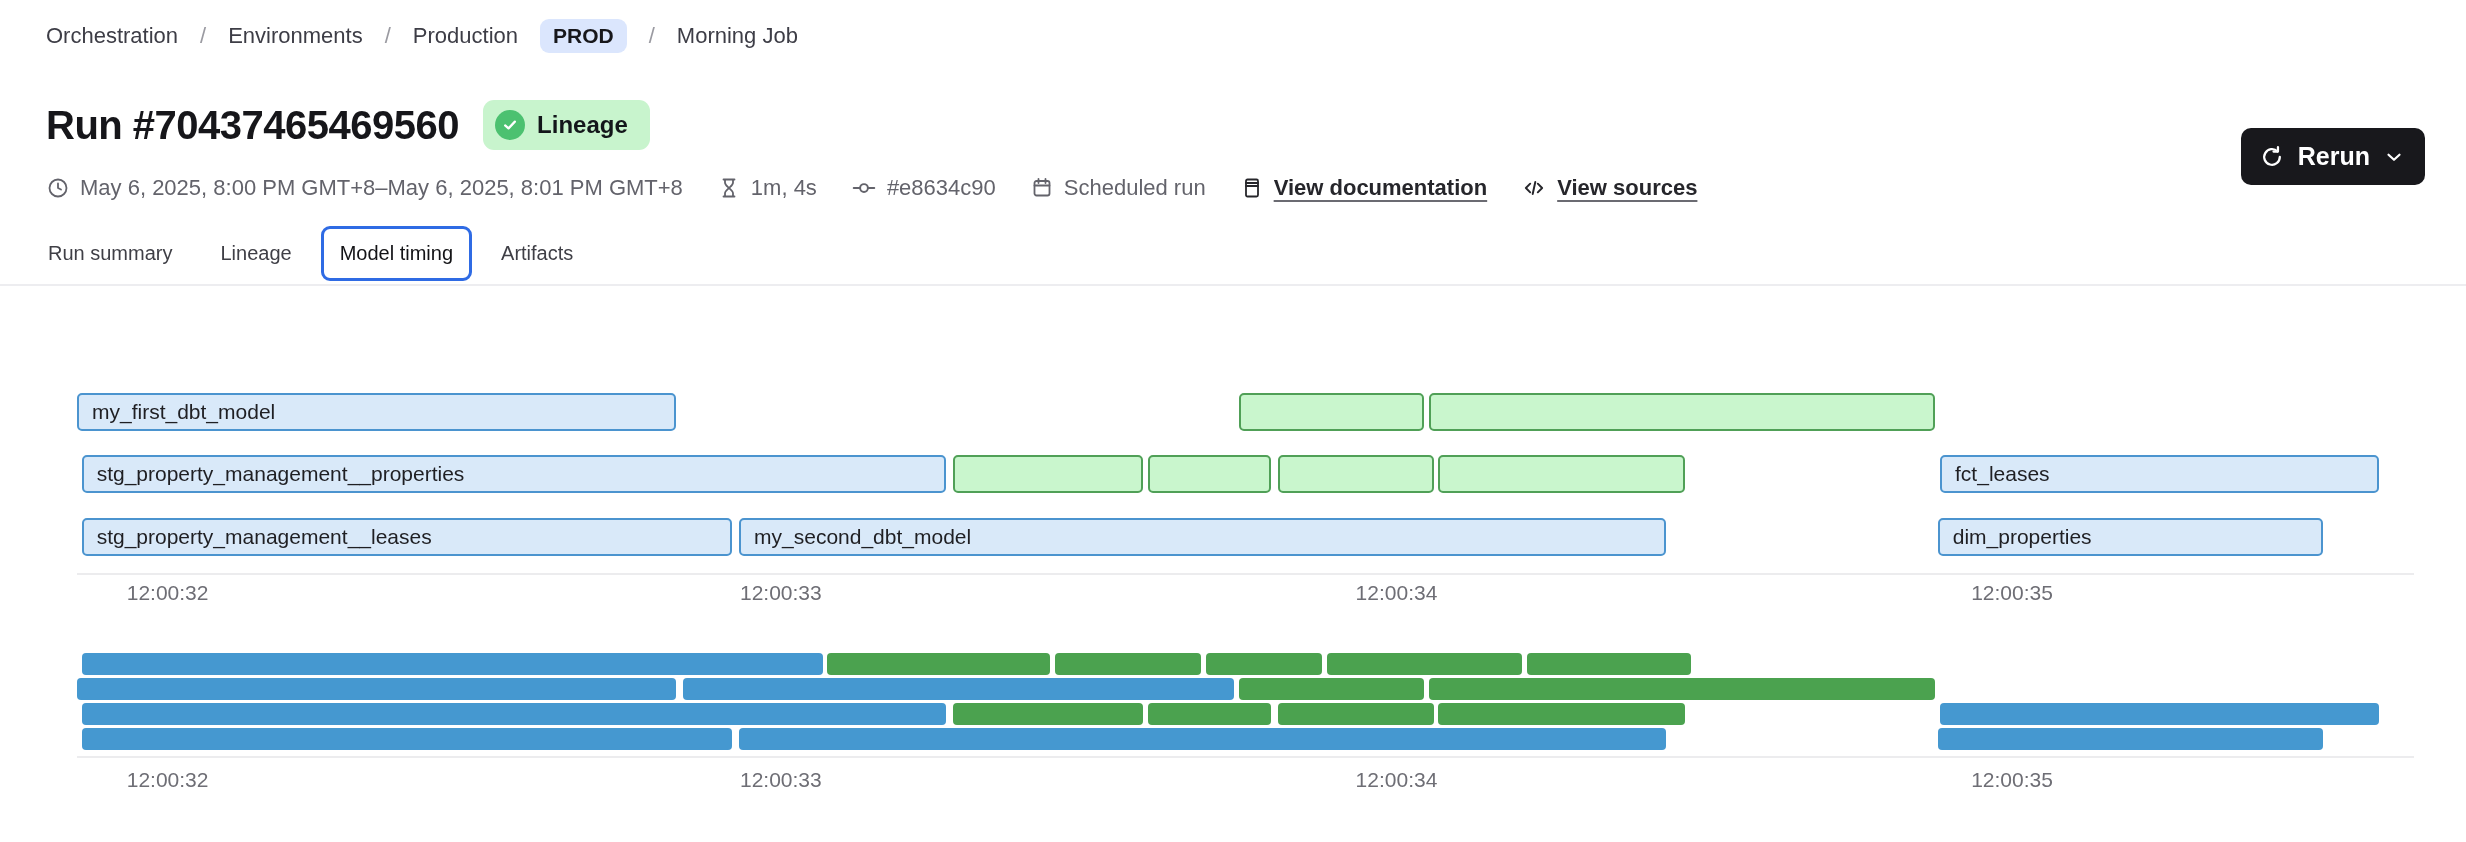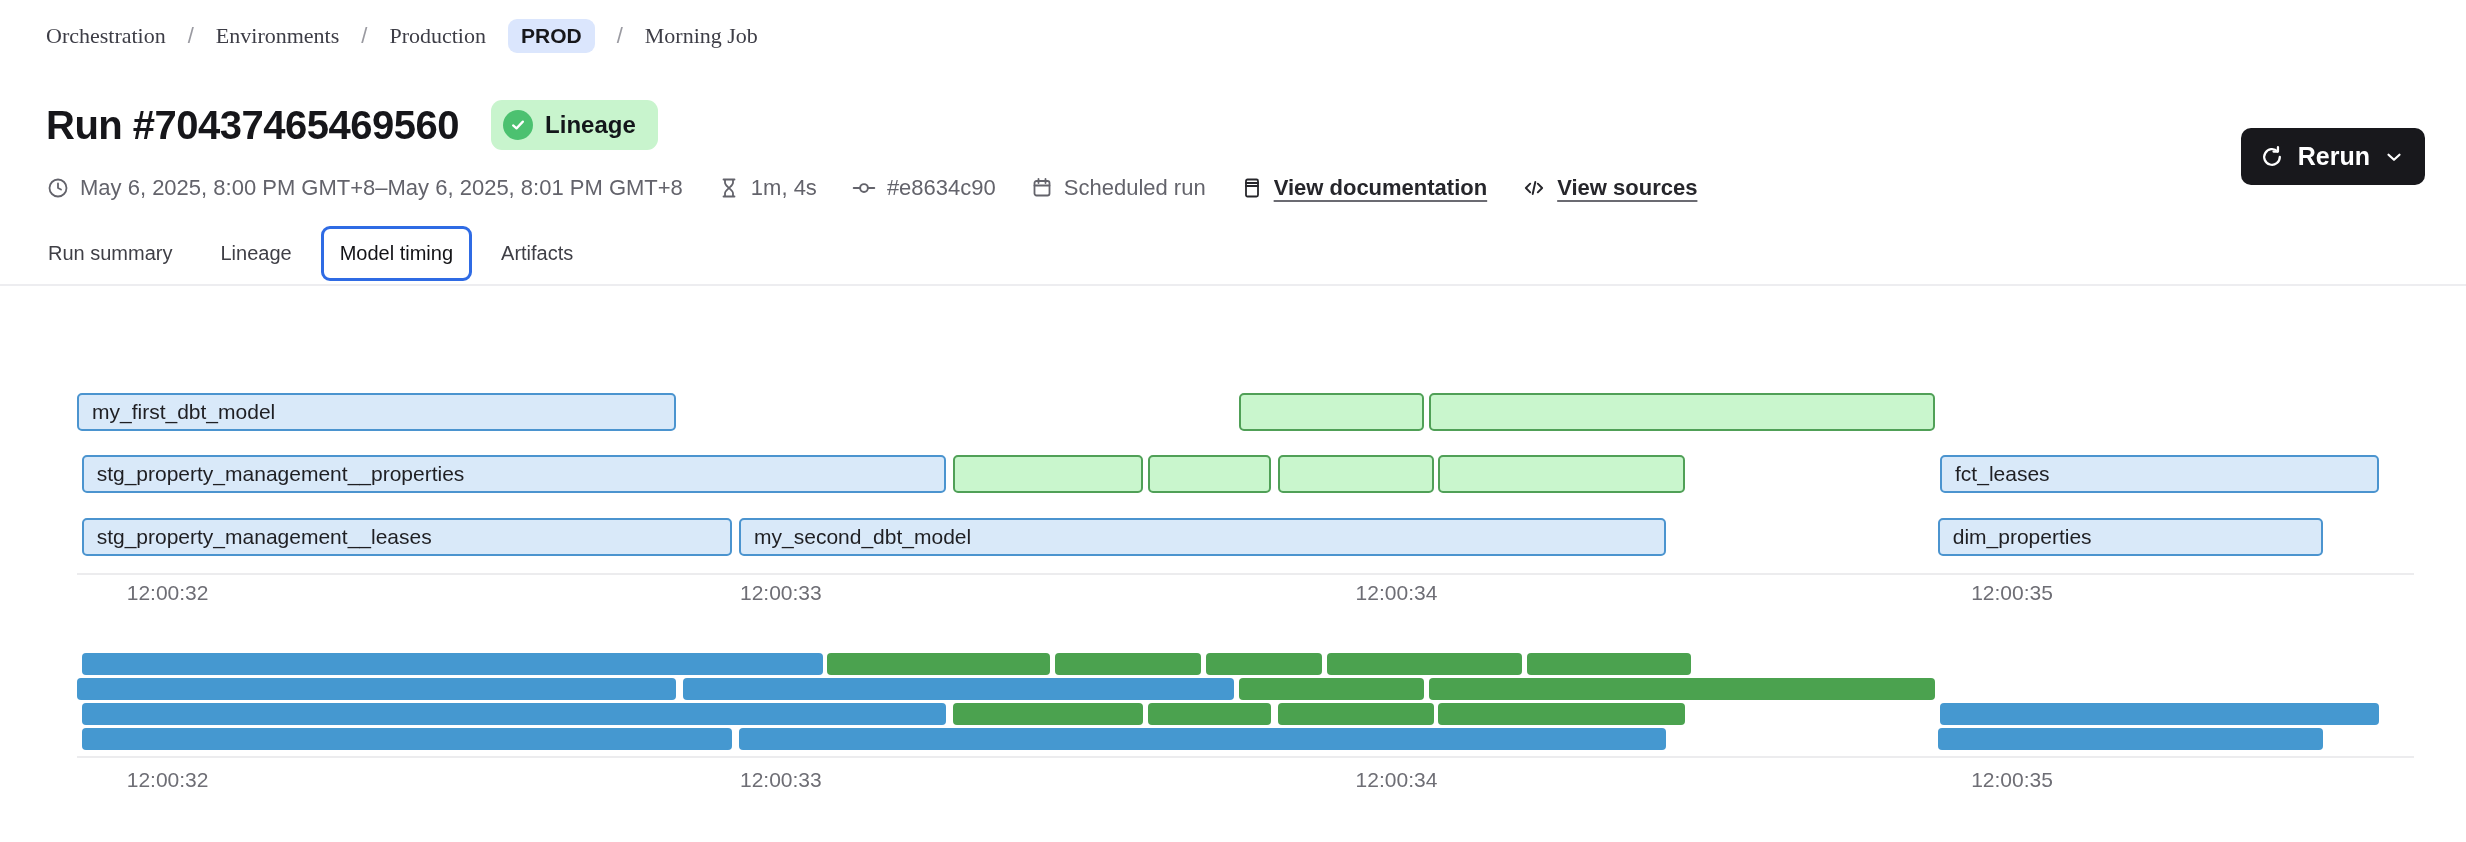--- a/index.html
+++ b/index.html
@@ -2,26 +2,26 @@
 <html style="--accent-blue: #2f6be4; --prod-badge-bg: #dbe6fd; --success-badge-bg: #c8f4cd; --success-icon-green: #4cc170; --rerun-button-bg: #18181c; --bar-blue-fill: #d9e9f9; --bar-blue-border: #4b94cf; --bar-green-fill: #c9f6cd; --bar-green-border: #50a057; --overview-blue: #4598d0; --overview-green: #4ba24f; --axis-line: #ececee; --muted-text: #63636b;"><head>
 <meta charset="utf-8">
 <style>
   * { margin:0; padding:0; box-sizing:border-box; }
   html,body { background:#ffffff; }
   body { font-family:"Liberation Sans","DejaVu Sans",sans-serif; color:#1a1a1f; }
   .page { position:relative; width:2466px; height:842px; background:#fff; overflow:hidden; }
 
   
   .breadcrumb { position:absolute; left:46px; top:18px; height:36px; display:flex; align-items:center; gap:22px; font-size:22px; color:#3d3d46; }
-  .crumb { color:#3d3d46; text-decoration:none; cursor:pointer;font-family:Liberation Serif, serif; }
+  .crumb { color:#3d3d46; text-decoration:none; cursor:pointer; }
   .sep { color:#9a9aa1; }
   .env-badge { background:var(--prod-badge-bg,#dbe6fd); color:#17171b; font-weight:700; font-size:21px; padding:5px 13px; border-radius:9px; }
 
   
-  .title-row { position:absolute; left:46px; top:100px; display:flex; align-items:center; gap:32px; }
+  .title-row { position:absolute; left:46px; top:100px; display:flex; align-items:center; gap:24px; }
   .title-row h1 { font-size:40px; font-weight:700; color:#16161a; letter-spacing:-0.5px; }
   .status-badge { display:flex; align-items:center; gap:12px; background:var(--success-badge-bg,#c8f4cd); border-radius:11px; padding:10px 22px 10px 12px; }
   .status-badge .dot { width:30px; height:30px; border-radius:50%; background:var(--success-icon-green,#4cc170); display:flex; align-items:center; justify-content:center; }
   .status-badge .txt { font-size:24px; font-weight:600; color:#13161a; }
 
   
   .rerun-btn { position:absolute; right:41px; top:128px; height:57px; display:flex; align-items:center; gap:13px; background:var(--rerun-button-bg,#18181c); color:#fff; border:none; border-radius:10px; padding:0 20px 0 18px; font-family:inherit; font-size:25px; font-weight:700; cursor:pointer; }
 
   
   .meta-row { position:absolute; left:46px; top:170px; height:36px; display:flex; align-items:center; gap:34px; font-size:22px; color:var(--muted-text,#63636b); }

